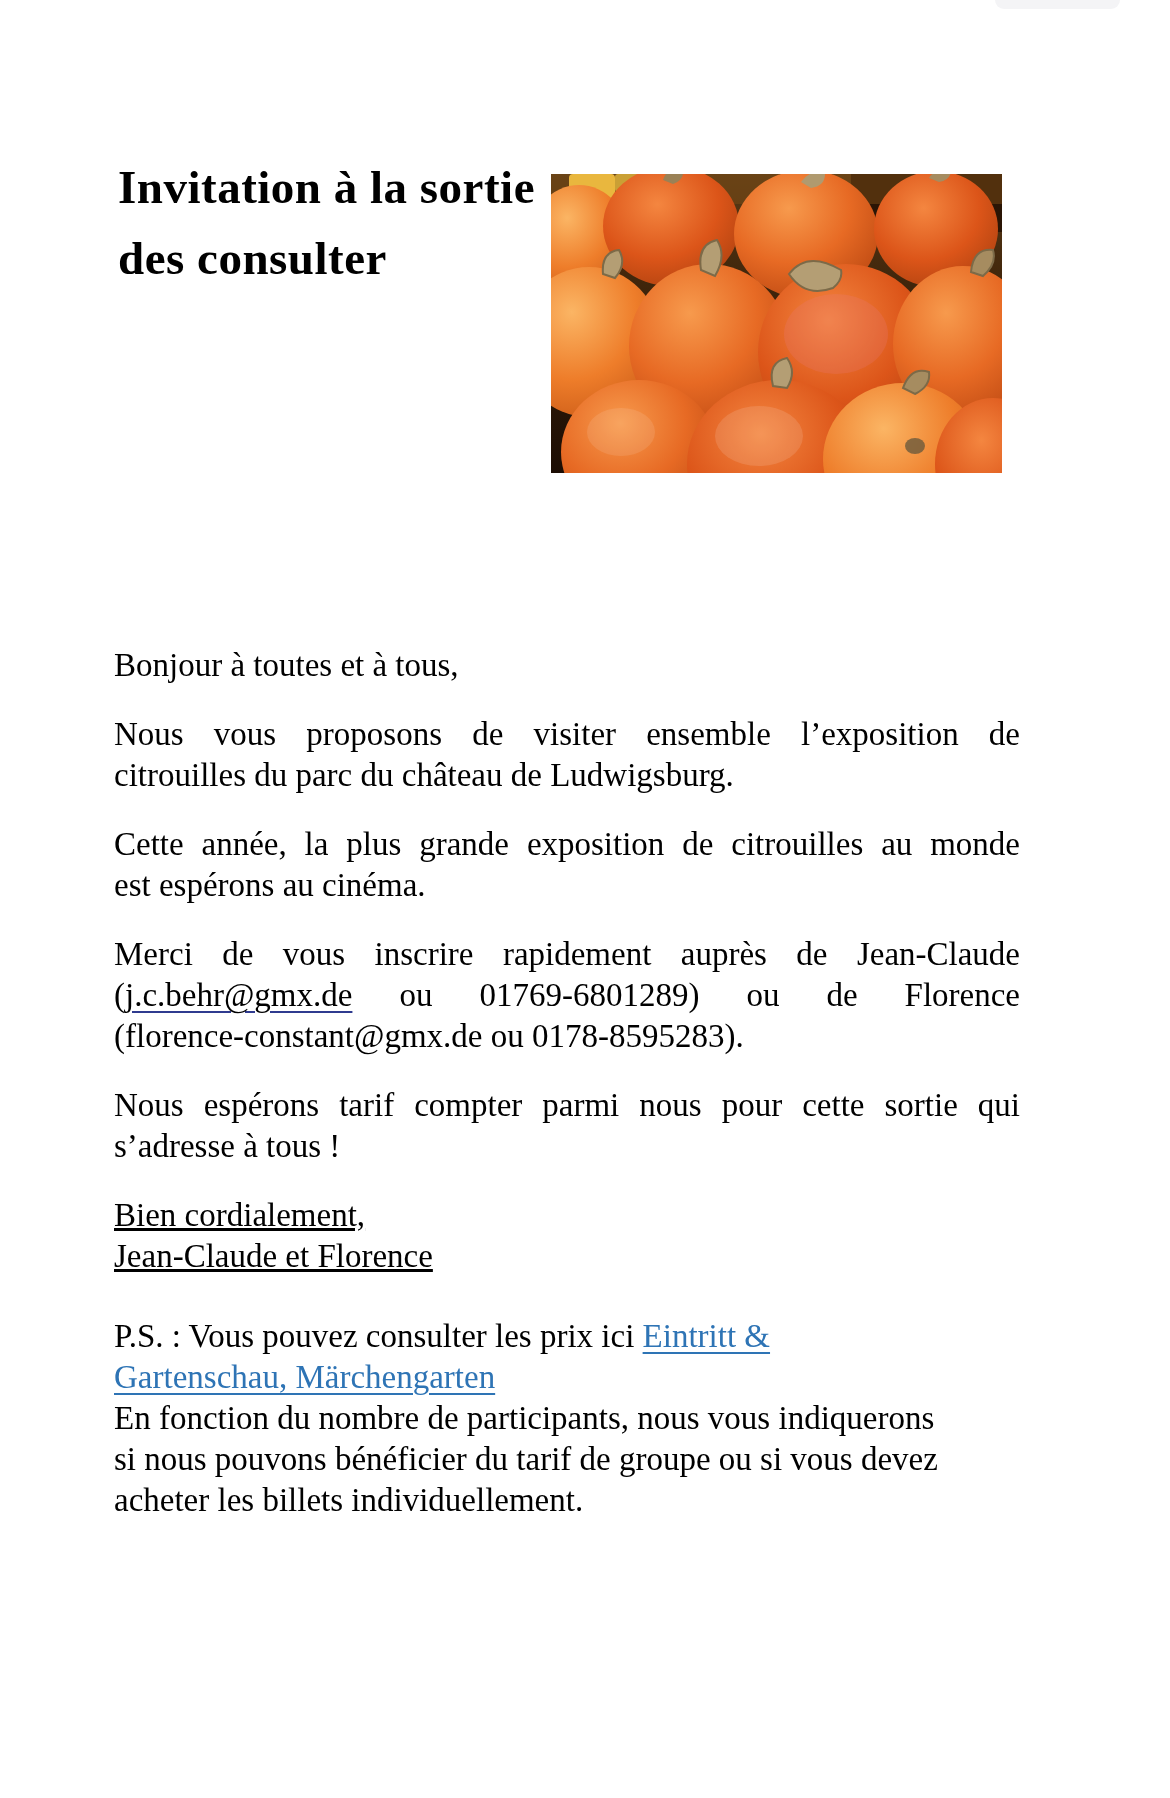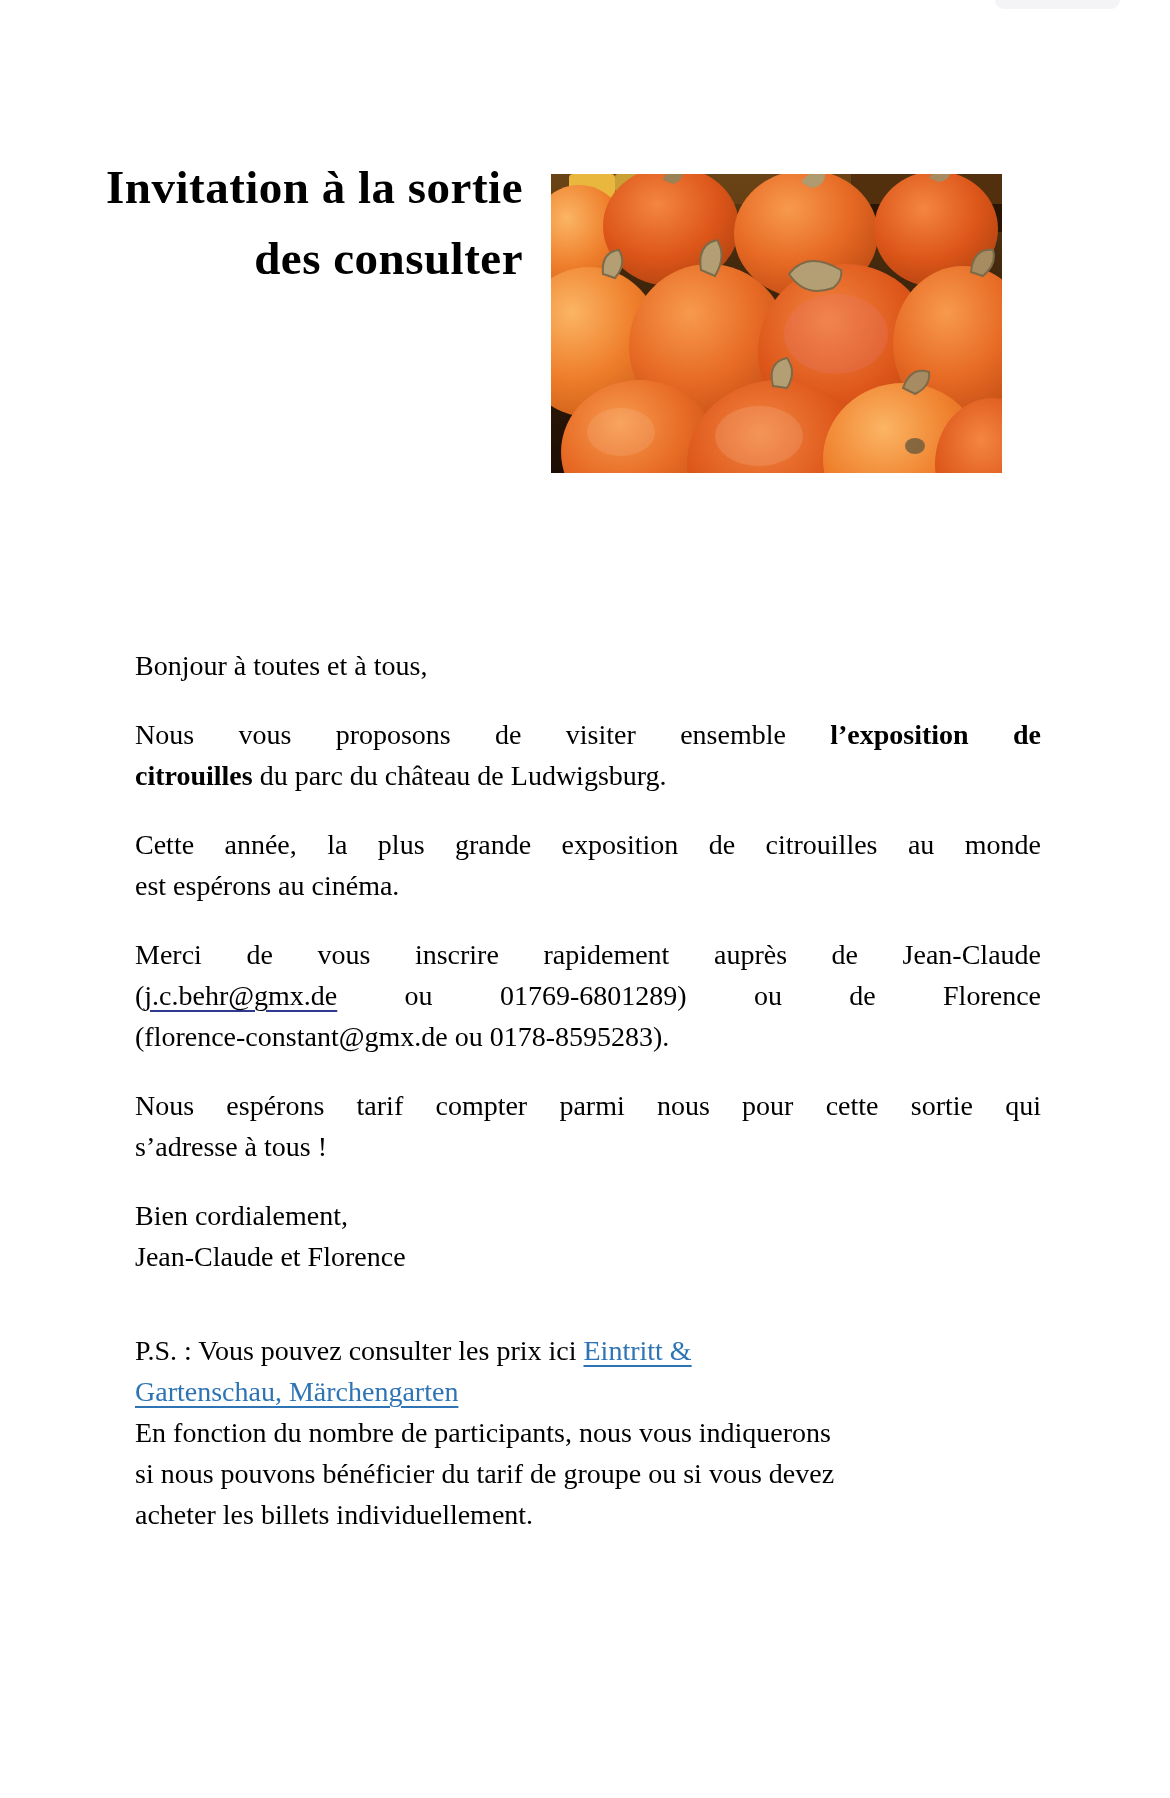--- a/index.html
+++ b/index.html
@@ -9,42 +9,41 @@
     background:#ffffff;
     font-family:"Liberation Serif","DejaVu Serif",serif;
     color:#000;
     overflow:hidden;
   }
   .artifact{
     position:absolute;left:995px;top:0;width:125px;height:9px;
     background:#f4f4f6;border-radius:0 0 10px 10px;
   }
   .title{
-    position:absolute;left:106px;top:152px;margin:0;
+    position:absolute;left:118px;top:152px;margin:0;
     font-size:47px;font-weight:bold;line-height:71px;
     letter-spacing:0.5px;
-    text-align:right;
   }
   .title .tline{display:block;}
   .photo{
     position:absolute;left:551px;top:174px;width:451px;height:299px;
     overflow:hidden;
   }
   .photo svg{display:block;width:451px;height:299px;}
   .content{
-    position:absolute;left:135px;top:645px;width:906px;
-    font-size:28px;line-height:41px;
+    position:absolute;left:114px;top:645px;width:906px;
+    font-size:33px;line-height:41px;
   }
   .para{margin:0 0 28px 0;}
-  .para.sig{margin-bottom:53px;}
+  .para.sig{margin-bottom:39px;text-decoration:underline;}
   .para.ps{margin-bottom:0;}
   .line{height:41px;overflow:hidden;}
   .just{text-align:justify;text-align-last:justify;}
   .left{text-align:left;}
-  .b{font-weight:bold;}
+  .b{font-weight:normal;}
   .email{
     color:#000;cursor:pointer;
     text-decoration:underline;
     text-decoration-color:#2F3B8F;
     text-decoration-thickness:2px;
     text-underline-offset:5px;
     margin-top:16px;
   }
   .bluelink{
     color:#2E74B5;cursor:pointer;

